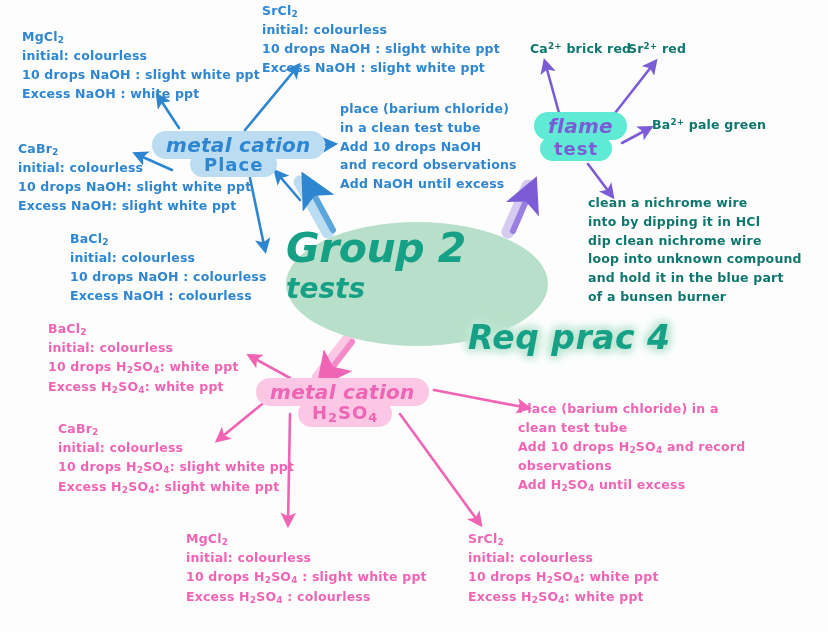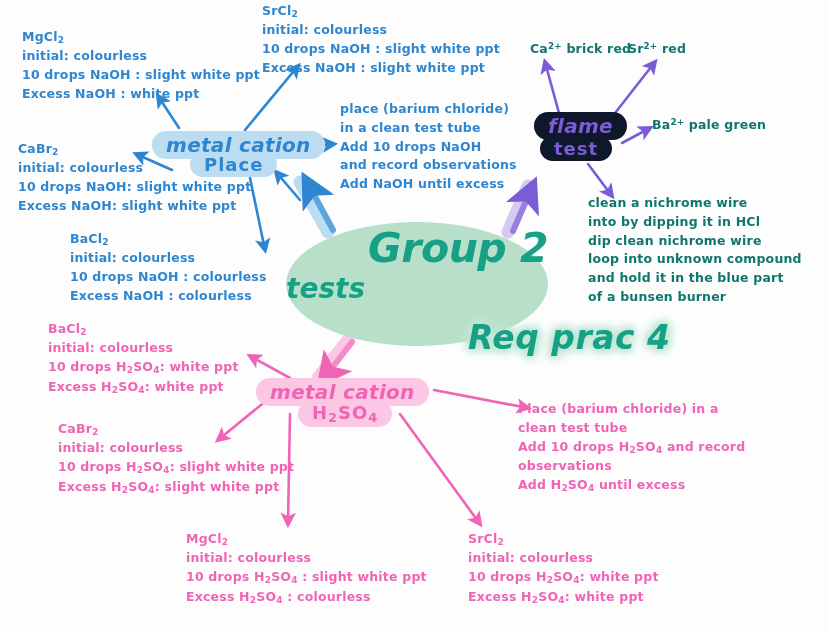--- a/index.html
+++ b/index.html
@@ -57,39 +57,39 @@
   .bubble-main {
     font-style: italic;
     font-size: 20px;
     letter-spacing: .3px;
   }
   .bubble-sub {
     font-size: 18px;
     letter-spacing: 1px;
   }
   .bub-blue   { background: #bcdcf2; color: #2e86d0; }
-  .bub-purple { background: #0f172a; color: #7c5cd6; }
+  .bub-purple { background: #5eead4; color: #7c5cd6; }
   .bub-pink   { background: #fbc7e4; color: #ef64b4; }
 
   
   #centre-oval {
     position: absolute;
     left: 286px;
     top: 222px;
     width: 262px;
     height: 124px;
     background: #b7dfc9;
     border-radius: 50%;
   }
   #centre-title {
     position: absolute;
     left: 286px;
     top: 228px;
     width: 262px;
-    text-align: right;
+    text-align: left;
     color: #16a085;
     font-size: 41px;
     font-weight: 700;
     font-style: italic;
     letter-spacing: -0.5px;
     line-height: 0.98;
   }
   #centre-sub {
     position: absolute;
     left: 286px;

